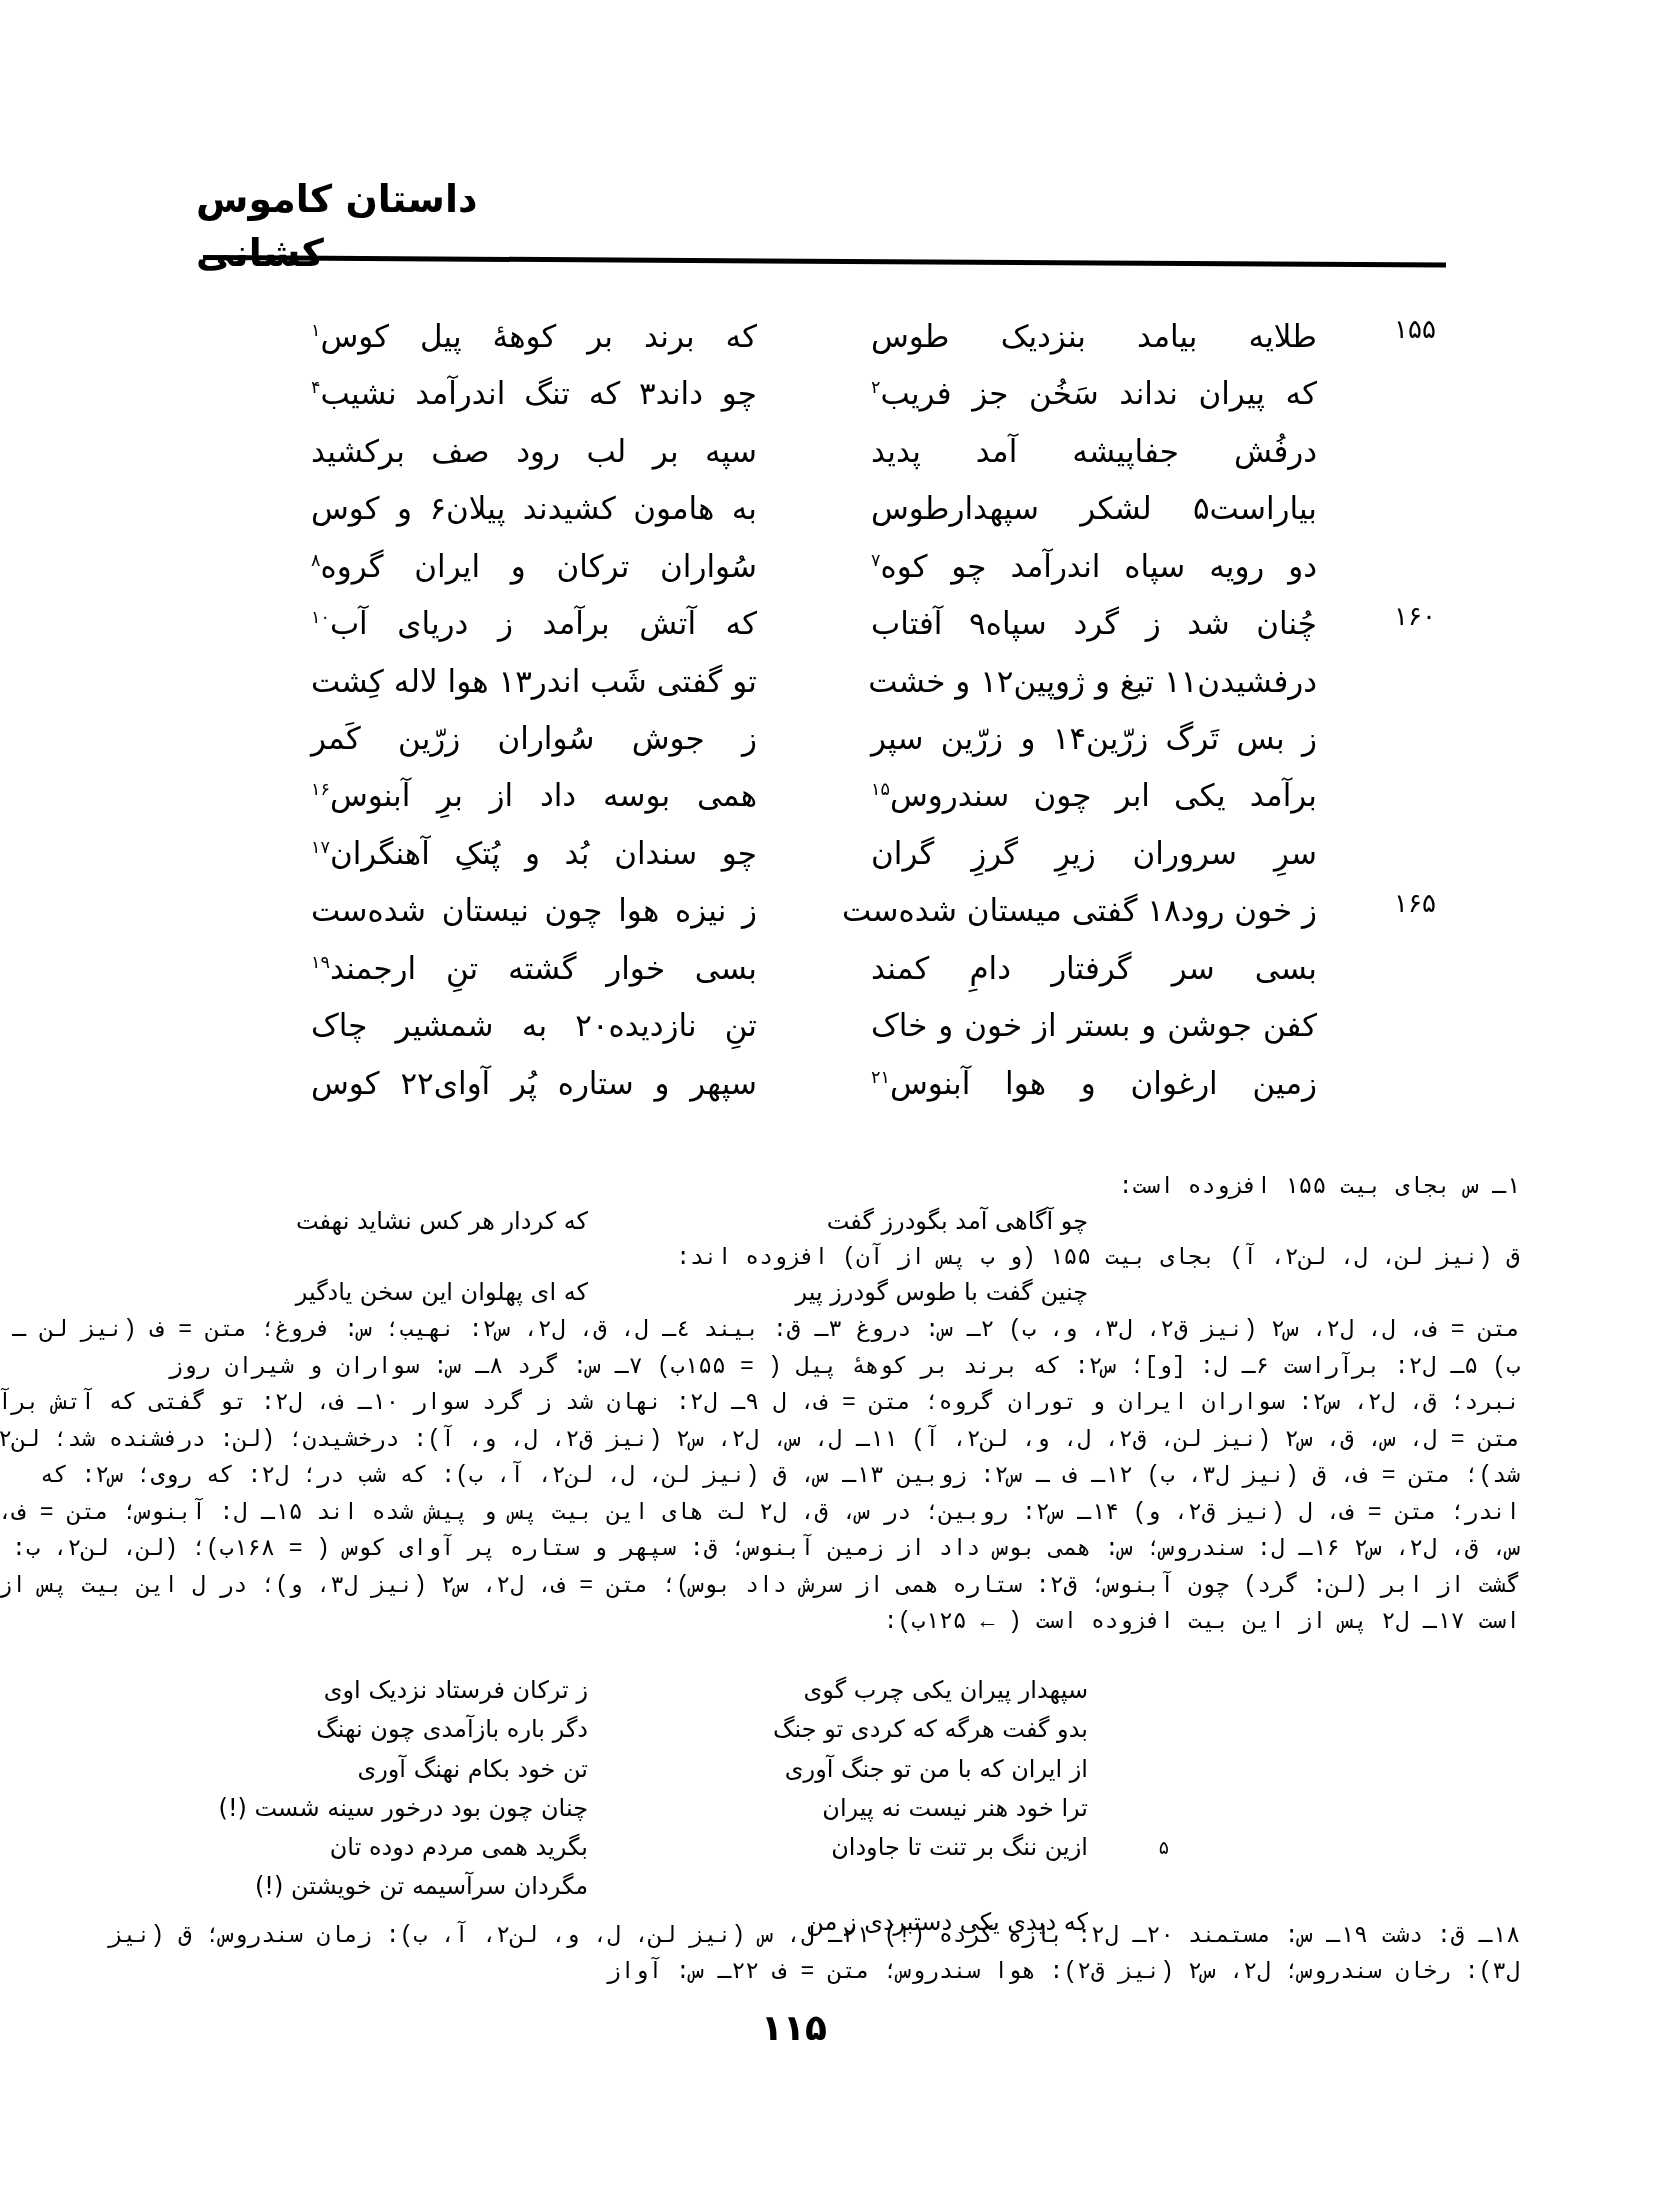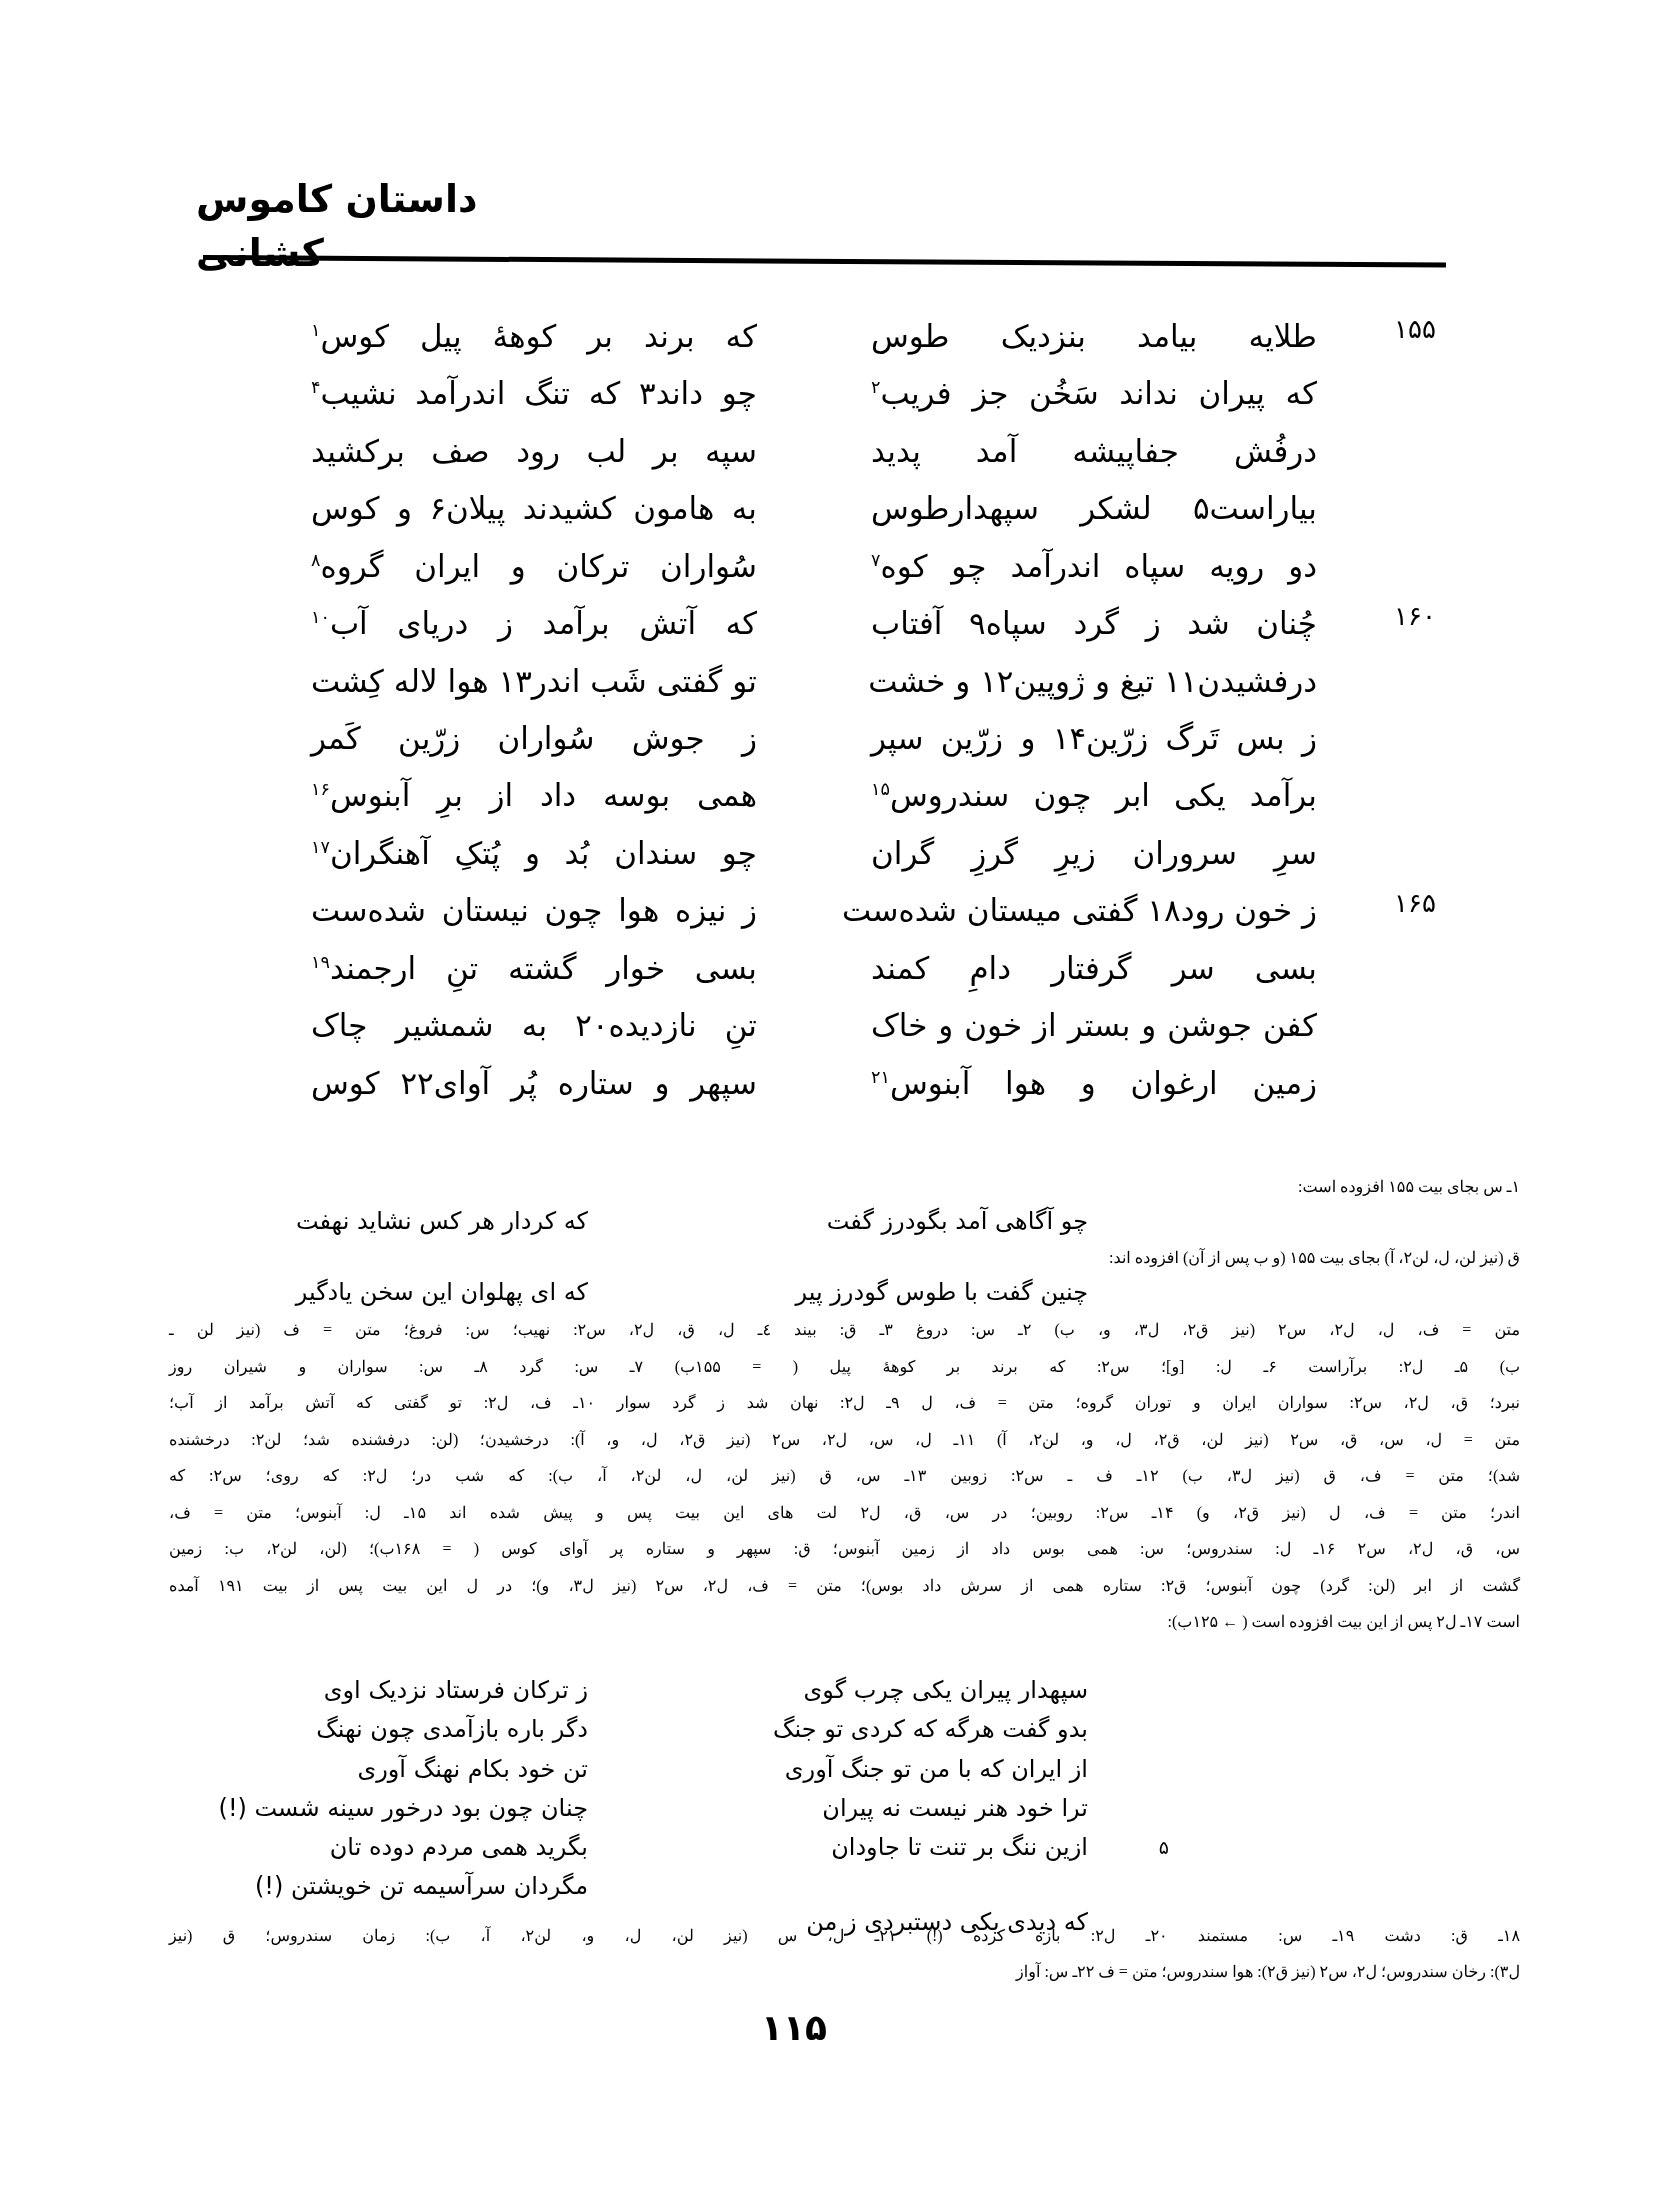--- a/index.html
+++ b/index.html
@@ -27,23 +27,23 @@
     position: absolute; top: 0; font-size: 31px; line-height: 58px;
     direction: rtl; text-align: justify; text-align-last: justify;
     white-space: nowrap; font-family: "DejaVu Sans", sans-serif;
   }
   .hemi-right { left: 871px; width: 446px; }
   .hemi-left { left: 311px; width: 446px; }
   .hemi sup { font-size: 17.6px; vertical-align: super; line-height: 0; }
 
   .footnotes { position: absolute; left: 169px; top: 1169px; width: 1351px; }
   .fn-line {
-    position: absolute; right: 0; width: 1351px; font-size: 16px; line-height: 36px;
+    position: absolute; right: 0; width: 1351px; font-size: 23px; line-height: 36px;
     direction: rtl; text-align: justify; text-align-last: justify; white-space: nowrap;
-    font-family: Liberation Serif, serif;
+    font-family: Liberation Mono, monospace;
   }
   .fn-line.short { text-align-last: right; }
   .fn-couplet { position: absolute; font-size: 24px; line-height: 36px; direction: rtl; white-space: nowrap;
     font-family: "DejaVu Sans", sans-serif; }
   .page-number {
     position: absolute; left: 750px; top: 1991px; width: 88px; text-align: center;
     font-size: 36px; font-weight: bold; direction: rtl; font-family: "DejaVu Sans", sans-serif; margin-top: 16px;
   }
 </style>
 </head>

